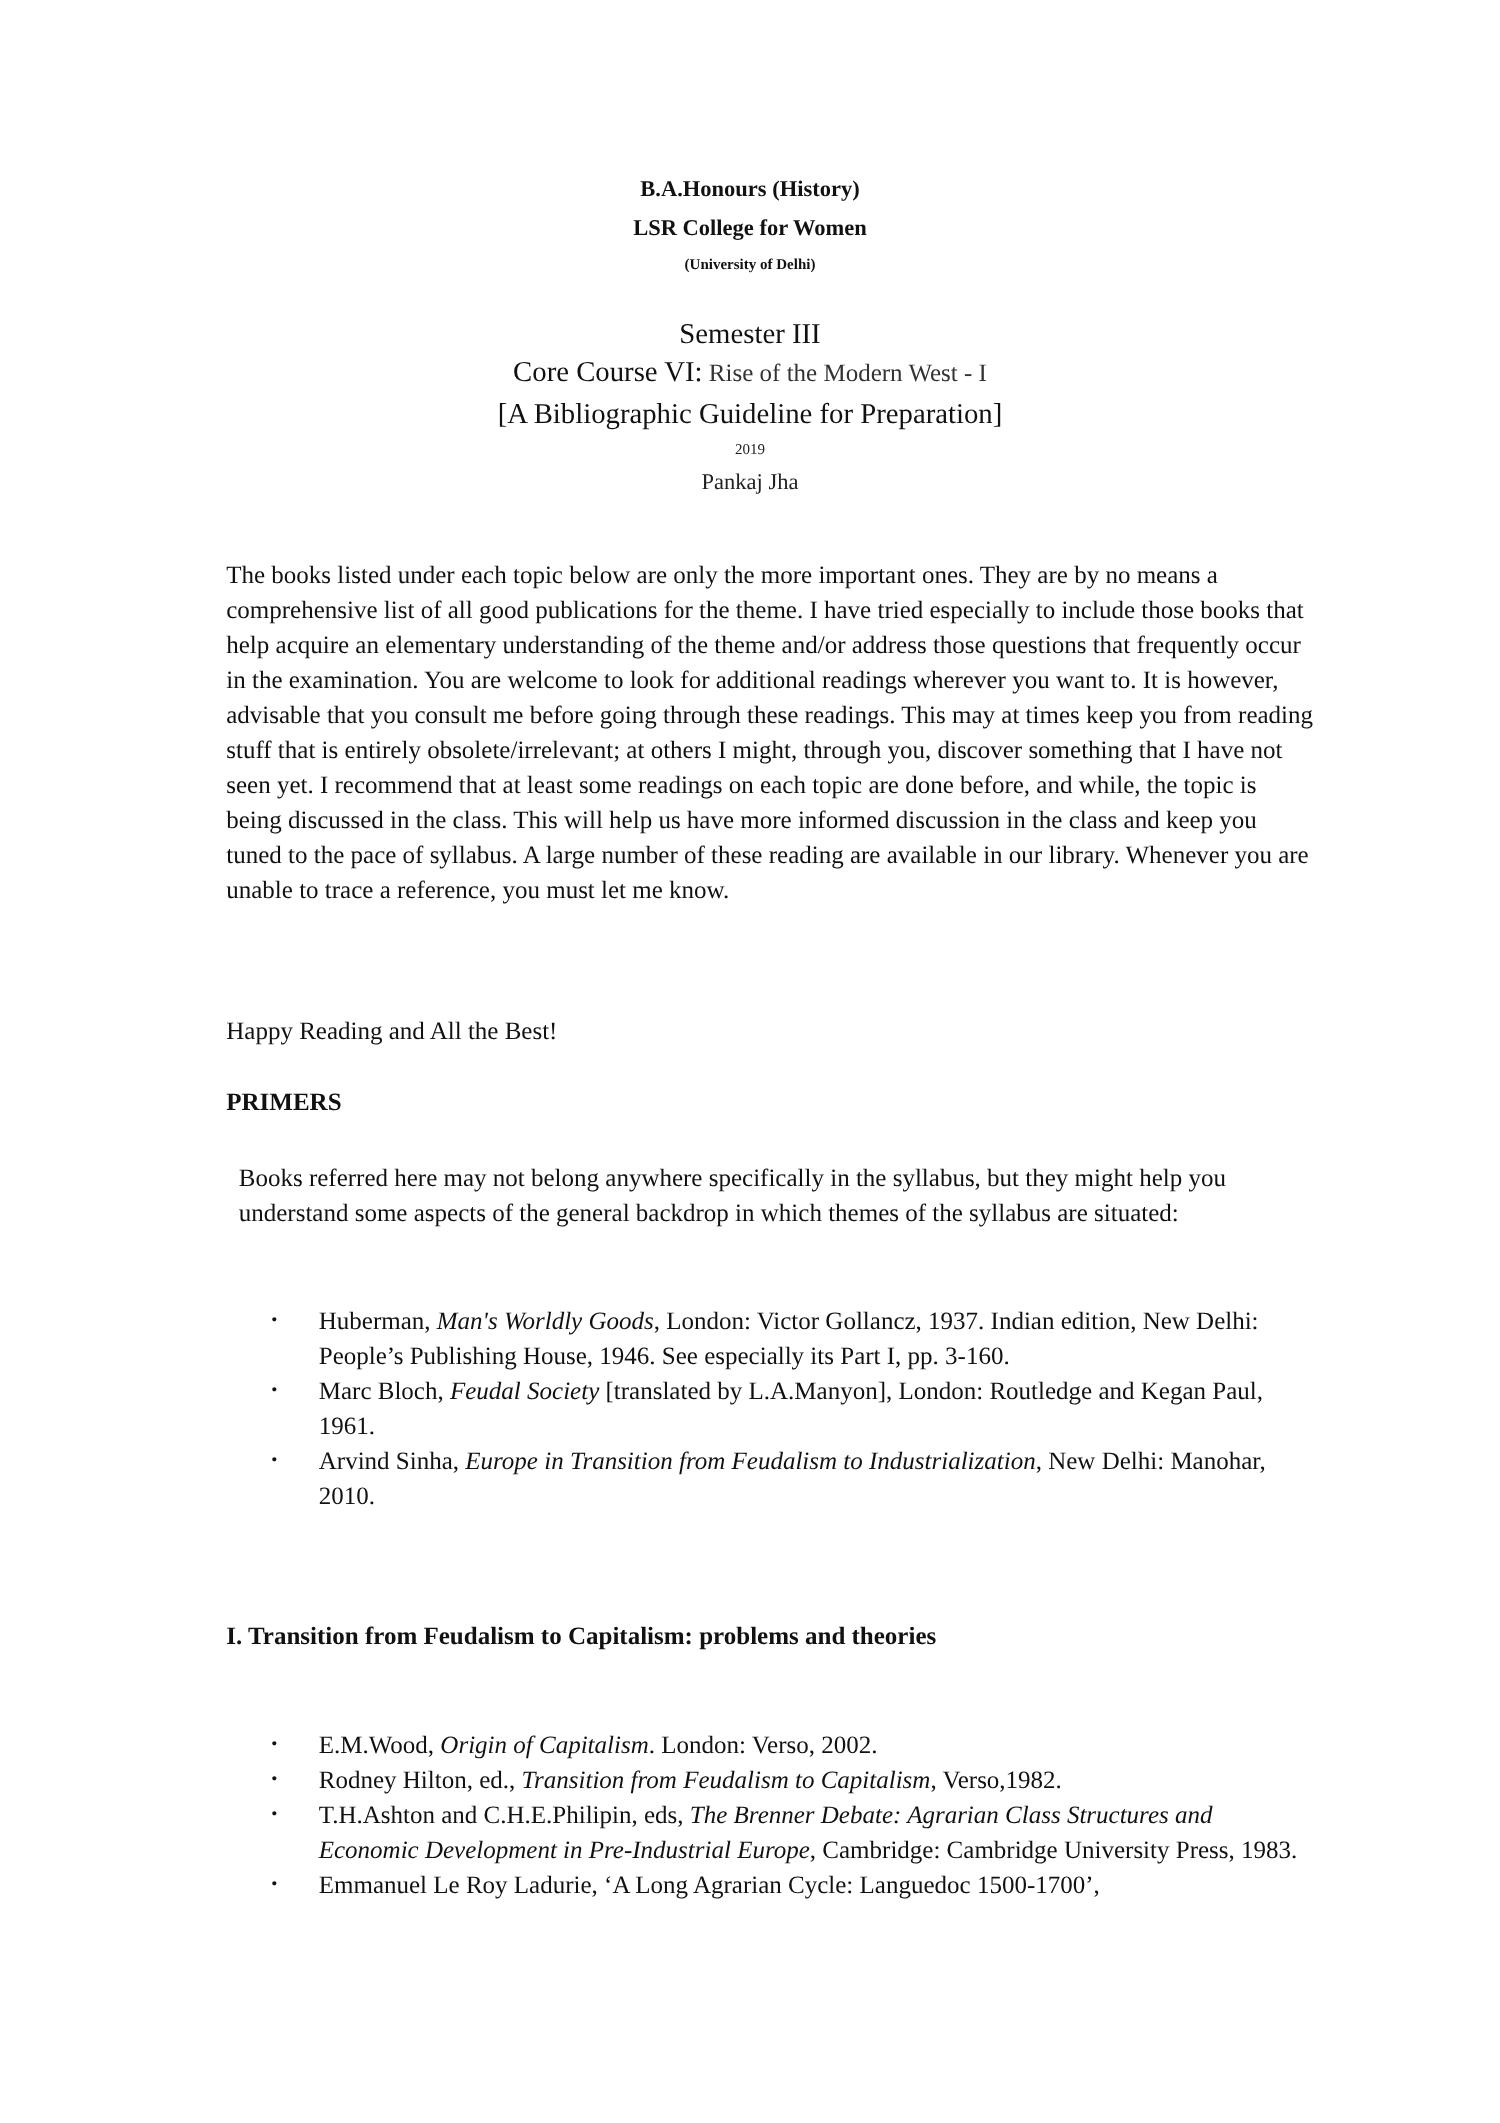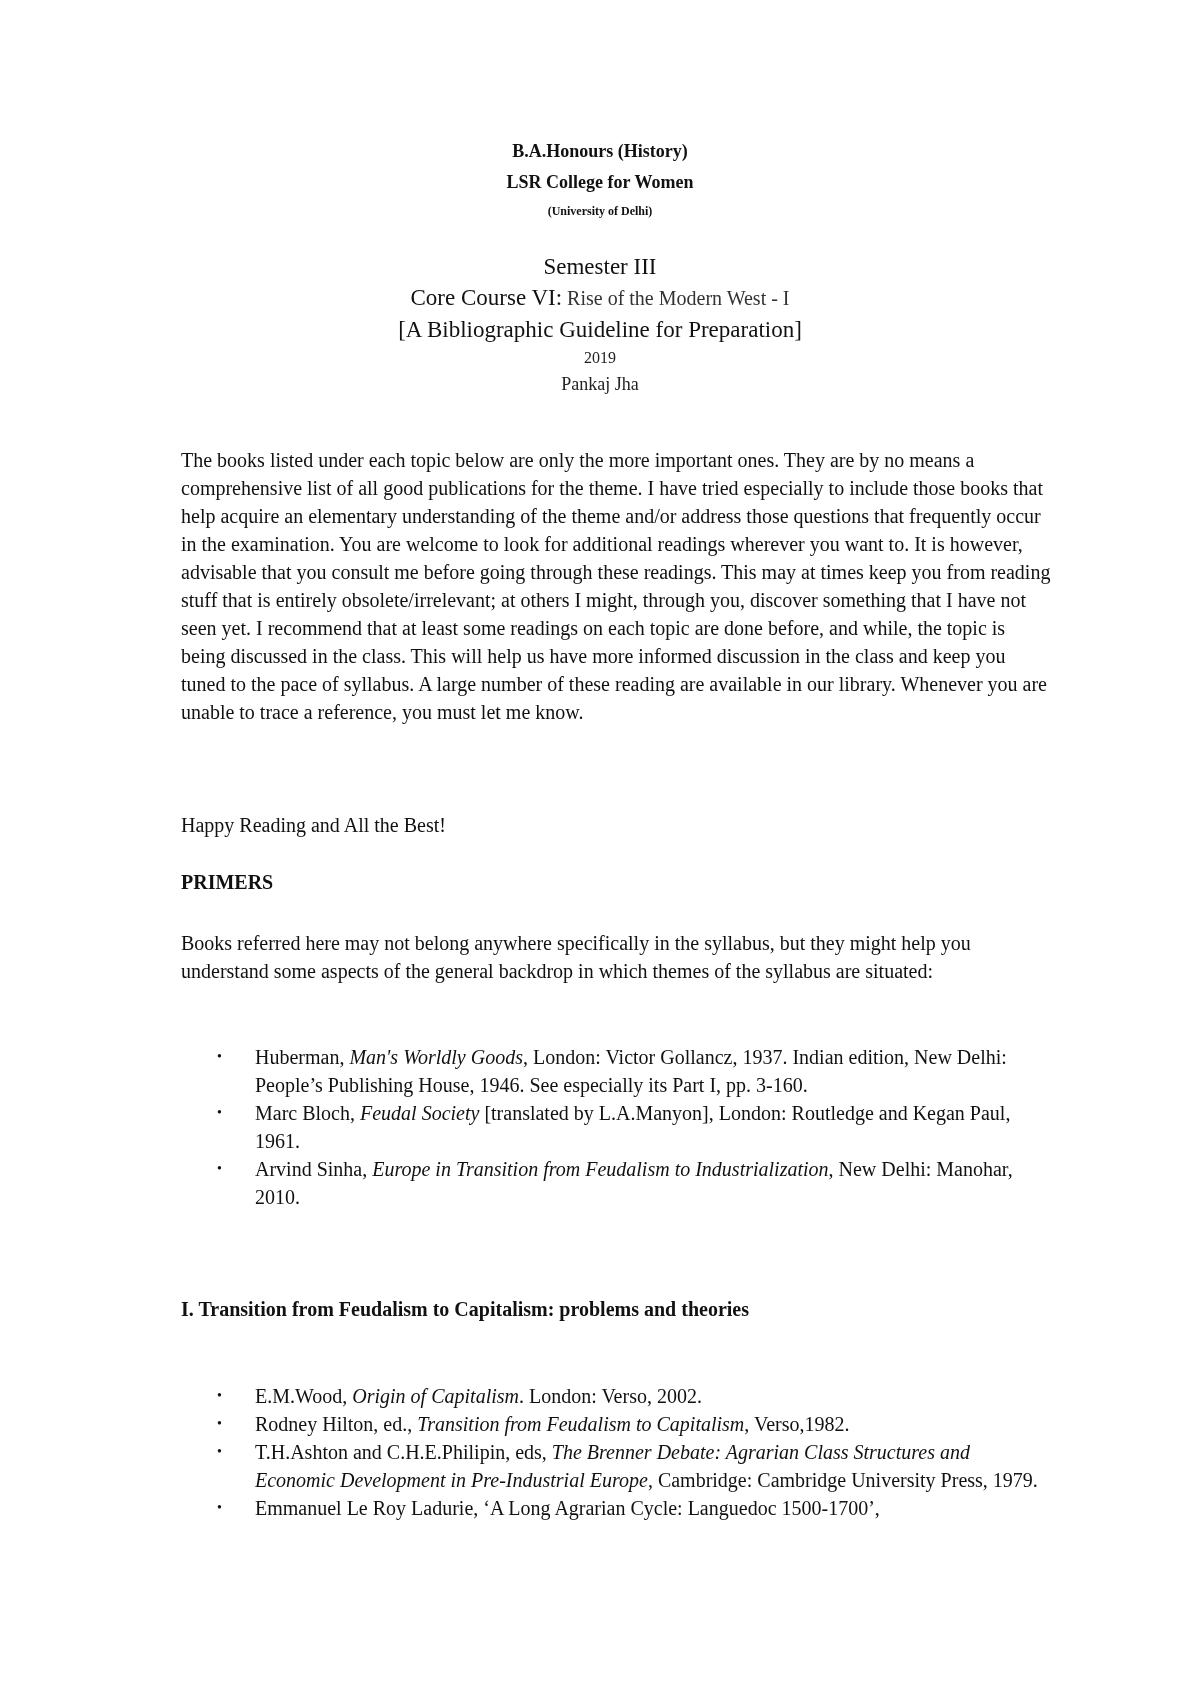--- a/index.html
+++ b/index.html
@@ -6,21 +6,21 @@
   body { width:1200px; height:1698px; position:relative; overflow:hidden;
          font-family:"Liberation Serif", "DejaVu Serif", serif; color:#111; }
   .page { position:absolute; left:0; top:0; width:1200px; height:1698px; }
   .header { position:absolute; left:0; width:1200px; text-align:center; }
   .h1 { font-weight:bold; font-size:18px; line-height:31px; }
   .h3 { font-weight:bold; font-size:12px; line-height:26px; }
   .sem { font-size:23px; line-height:31px; }
   .course { font-size:23px; line-height:31px; }
   .course .ctitle { font-size:20px; color:#333;text-align:right; }
   .guide { font-size:23px; line-height:31px; }
-  .small { font-size:16px; line-height:26px; color:#222; }
+  .small { font-size:12px; line-height:26px; color:#222; }
   .para { position:absolute; left:181px; width:870px; font-size:20px; line-height:28px; }
   .section-title { position:absolute; left:181px; font-weight:bold; font-size:20px; }
   ul.biblist { position:absolute; left:181px; width:860px; margin:0; padding:0; list-style:none; font-size:20px; line-height:28px; }
   ul.biblist li { position:relative; padding-left:74px; }
   ul.biblist li .bullet { position:absolute; left:36px; top:0; font-size:14px; }
   i { }
 </style>
 </head>
 <body>
 
@@ -39,30 +39,30 @@
     </div>
     <div class="guide">[A Bibliographic Guideline for Preparation]</div>
     <div class="small">2019</div>
     <div class="small" style="font-size:18px;">Pankaj Jha</div>
   </div>
 
   <div class="para" style="top:446px;">The books listed under each topic below are only the more important ones. They are by no means a comprehensive list of all good publications for the theme. I have tried especially to include those books that help acquire an elementary understanding of the theme and/or address those questions that frequently occur in the examination. You are welcome to look for additional readings wherever you want to. It is however, advisable that you consult me before going through these readings. This may at times keep you from reading stuff that is entirely obsolete/irrelevant; at others I might, through you, discover something that I have not seen yet. I recommend that at least some readings on each topic are done before, and while, the topic is being discussed in the class. This will help us have more informed discussion in the class and keep you tuned to the pace of syllabus. A large number of these reading are available in our library. Whenever you are unable to trace a reference, you must let me know.</div>
   <div class="para" style="top:811px;">Happy Reading and All the Best!</div>
 
   <div class="section-title" style="top:871px;">PRIMERS</div>
-  <div class="para" style="top:929px;">Books referred here may not belong anywhere specifically in the syllabus, but they might help you understand some aspects of the general backdrop in which themes of the syllabus are situated:</div>
+  <div class="para" style="top:929px;margin-left:10px;">Books referred here may not belong anywhere specifically in the syllabus, but they might help you understand some aspects of the general backdrop in which themes of the syllabus are situated:</div>
 
   <ul class="biblist" style="top:1043px;">
     <li><span class="bullet">•</span><span>Huberman, </span><i>Man's Worldly Goods</i><span>, London: Victor Gollancz, 1937. Indian edition, New Delhi: People’s Publishing House, 1946. See especially its Part I, pp. 3-160.</span></li>
     <li><span class="bullet">•</span><span>Marc Bloch, </span><i>Feudal Society</i><span> [translated by L.A.Manyon], London: Routledge and Kegan Paul, 1961.</span></li>
     <li><span class="bullet">•</span><span>Arvind Sinha, </span><i>Europe in Transition from Feudalism to Industrialization</i><span>, New Delhi: Manohar, 2010.</span></li>
   </ul>
 
   <div class="section-title" style="top:1298px;">I. Transition from Feudalism to Capitalism: problems and theories</div>
 
   <ul class="biblist" style="top:1382px;">
     <li><span class="bullet">•</span><span>E.M.Wood, </span><i>Origin of Capitalism</i><span>. London: Verso, 2002.</span></li>
     <li><span class="bullet">•</span><span>Rodney Hilton, ed., </span><i>Transition from Feudalism to Capitalism</i><span>, Verso,1982.</span></li>
-    <li><span class="bullet">•</span><span>T.H.Ashton and C.H.E.Philipin, eds, </span><i>The Brenner Debate: Agrarian Class Structures and Economic Development in Pre-Industrial Europe</i><span>, Cambridge: Cambridge University Press, 1979.</span></li>
+    <li><span class="bullet">•</span><span>T.H.Ashton and C.H.E.Philipin, eds, </span><i>The Brenner Debate: Agrarian Class Structures and Economic Development in Pre-Industrial Europe</i><span>, Cambridge: Cambridge University Press, 1983.</span></li>
     <li><span class="bullet">•</span><span>Emmanuel Le Roy Ladurie, ‘A Long Agrarian Cycle: Languedoc 1500-1700’,</span><i></i><span></span></li>
   </ul>
 
 </div>
 
 </body></html>

